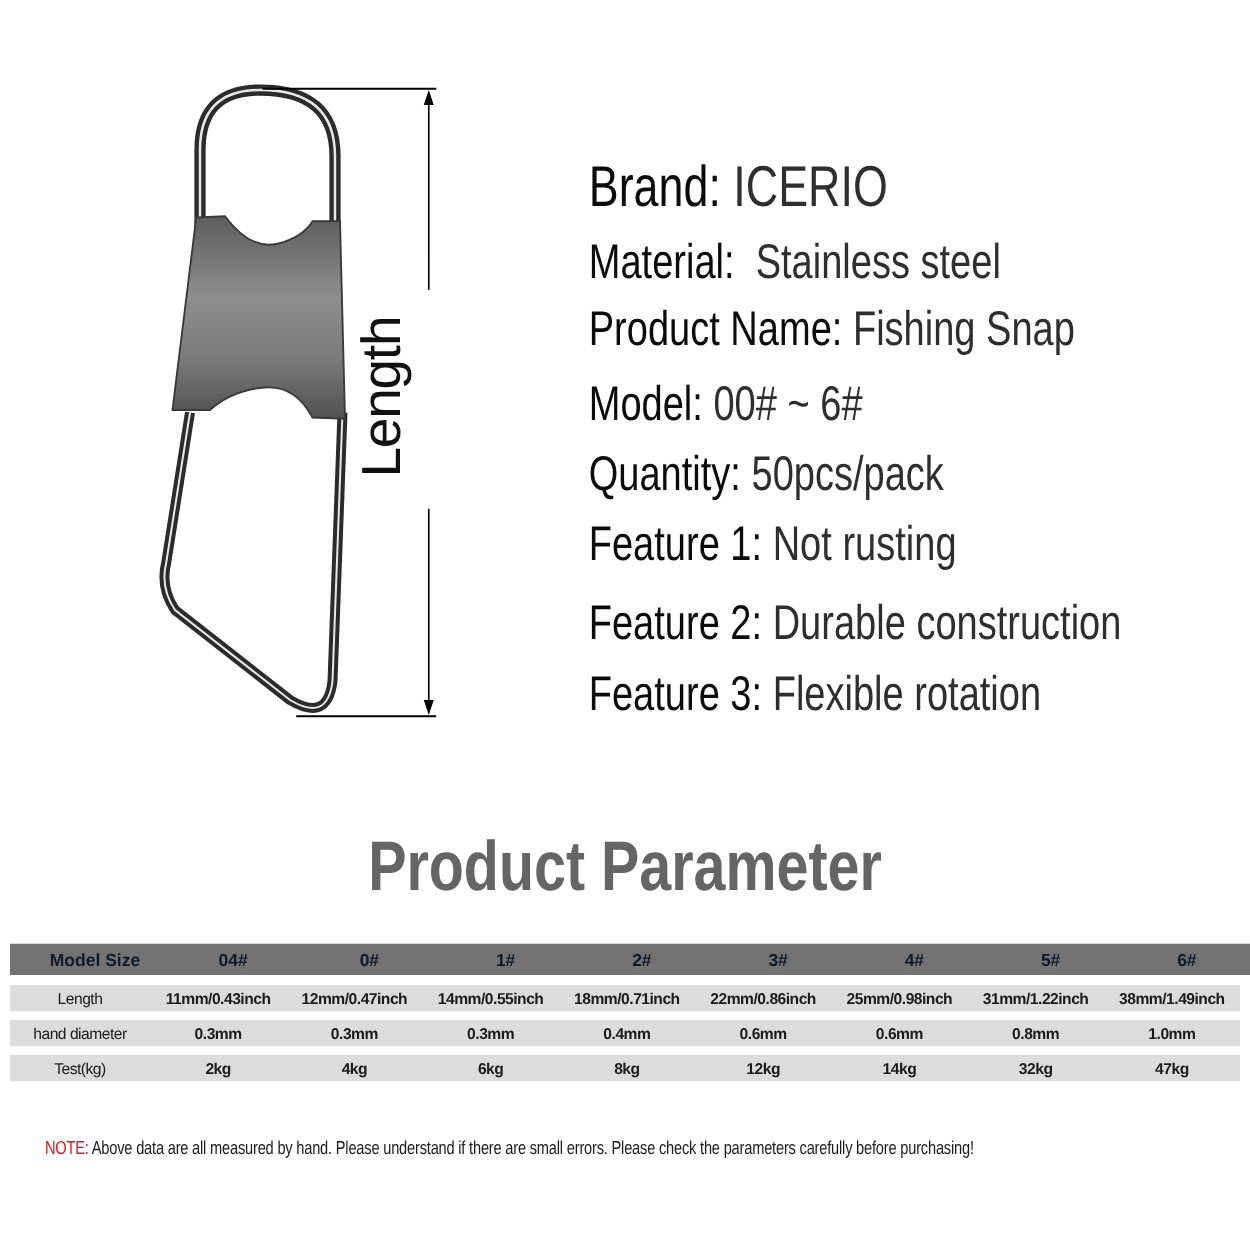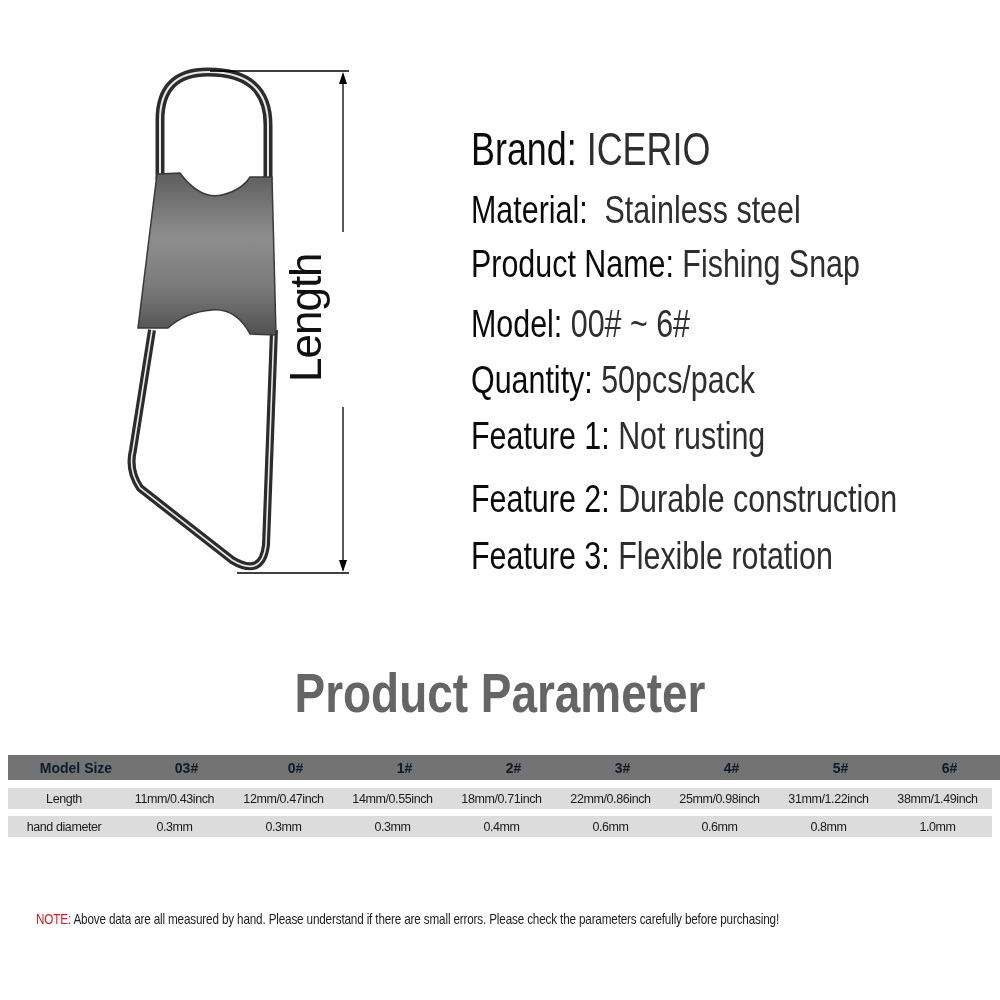--- a/index.html
+++ b/index.html
@@ -23,21 +23,21 @@
                  color: #656565; transform: scaleX(0.82); transform-origin: center; letter-spacing: 0px; }
 
   .table { position: absolute; left: 8px; top: 755px; width: 984px; }
   .trow { display: flex; width: 984px; align-items: center; }
   .trow.head { background: #737373; height: 25px; padding-left: 12px; }
   .trow.body { background: #dcdcdc; height: 21px; margin-top: 7px; }
   .trow.body:first-of-type { margin-top: 8px; }
   .cell { flex: 0 0 auto; text-align: center; font-family: "Liberation Sans", sans-serif;
           white-space: nowrap; color: #1a1a1a; }
   .cell.label { width: 112px; }
-  .cell.data { width: 109px; }
+  .cell.data { width: 109px; font-weight: bold; }
   .head .cell { font-weight: bold; font-size: 14px; color: #0d1b2a; }
   .body .cell { font-size: 12.5px; letter-spacing: -0.4px; }
 
   .note { position: absolute; left: 36px; top: 910px; font-family: "Liberation Sans", sans-serif;
           font-size: 15px; color: #1c1c1c; white-space: nowrap; transform: scaleX(0.78);
           transform-origin: left top; letter-spacing: -0.2px; }
   .note-tag { color: #e1141b; }
 </style>
 </head>
 <body>
@@ -110,21 +110,21 @@
     <span class="spec-key">Feature 3:</span>
     <span class="spec-val">Flexible rotation</span>
   </div>
 </div>
 
 <div class="param-title">Product Parameter</div>
 
 <div class="table">
   <div class="trow head">
     <div class="cell label">Model Size</div>
-    <div class="cell data">03#</div>
+    <div class="cell data">04#</div>
     <div class="cell data">0#</div>
     <div class="cell data">1#</div>
     <div class="cell data">2#</div>
     <div class="cell data">3#</div>
     <div class="cell data">4#</div>
     <div class="cell data">5#</div>
     <div class="cell data">6#</div>
   </div>
 
   <div class="trow body" style="margin-top:8px;">
@@ -145,17 +145,28 @@
     <div class="cell data">0.3mm</div>
     <div class="cell data">0.3mm</div>
     <div class="cell data">0.4mm</div>
     <div class="cell data">0.6mm</div>
     <div class="cell data">0.6mm</div>
     <div class="cell data">0.8mm</div>
     <div class="cell data">1.0mm</div>
   </div>
 
 
+  <div class="trow body">
+    <div class="cell label">Test(kg)</div>
+    <div class="cell data">2kg</div>
+    <div class="cell data">4kg</div>
+    <div class="cell data">6kg</div>
+    <div class="cell data">8kg</div>
+    <div class="cell data">12kg</div>
+    <div class="cell data">14kg</div>
+    <div class="cell data">32kg</div>
+    <div class="cell data">47kg</div>
+  </div>
 </div>
 
 <div class="note">
   <span class="note-tag">NOTE:</span><span> Above data are all measured by hand. Please understand if there are small errors. Please check the parameters carefully before purchasing!</span>
 </div>
 
 </body></html>

